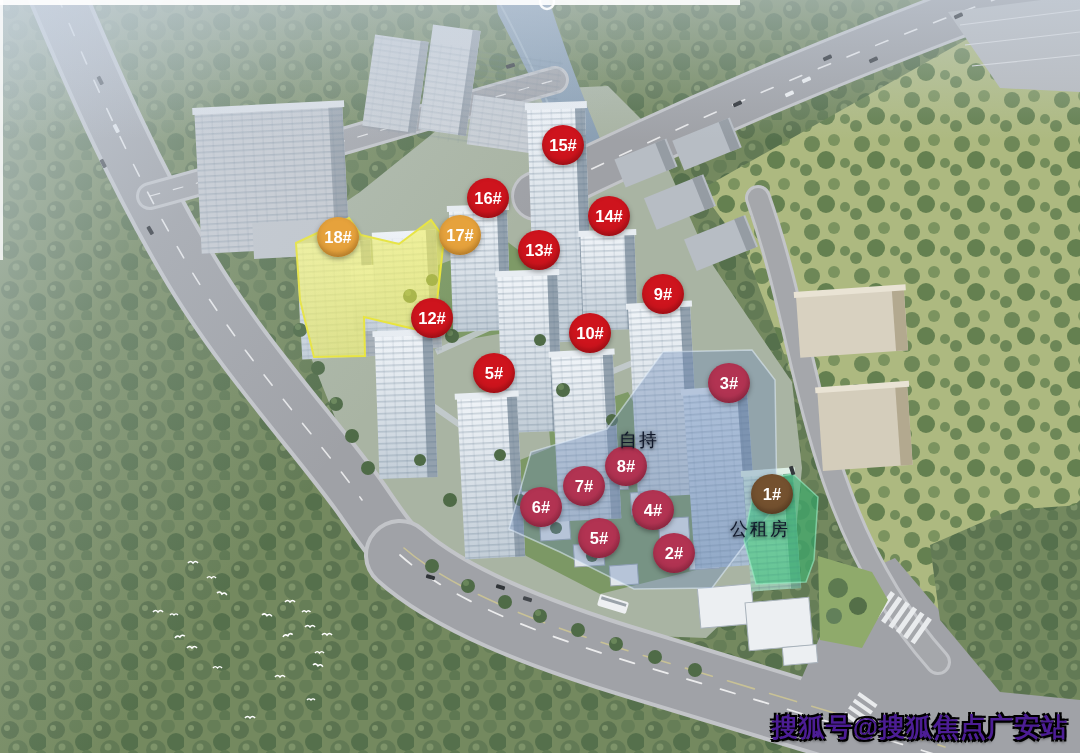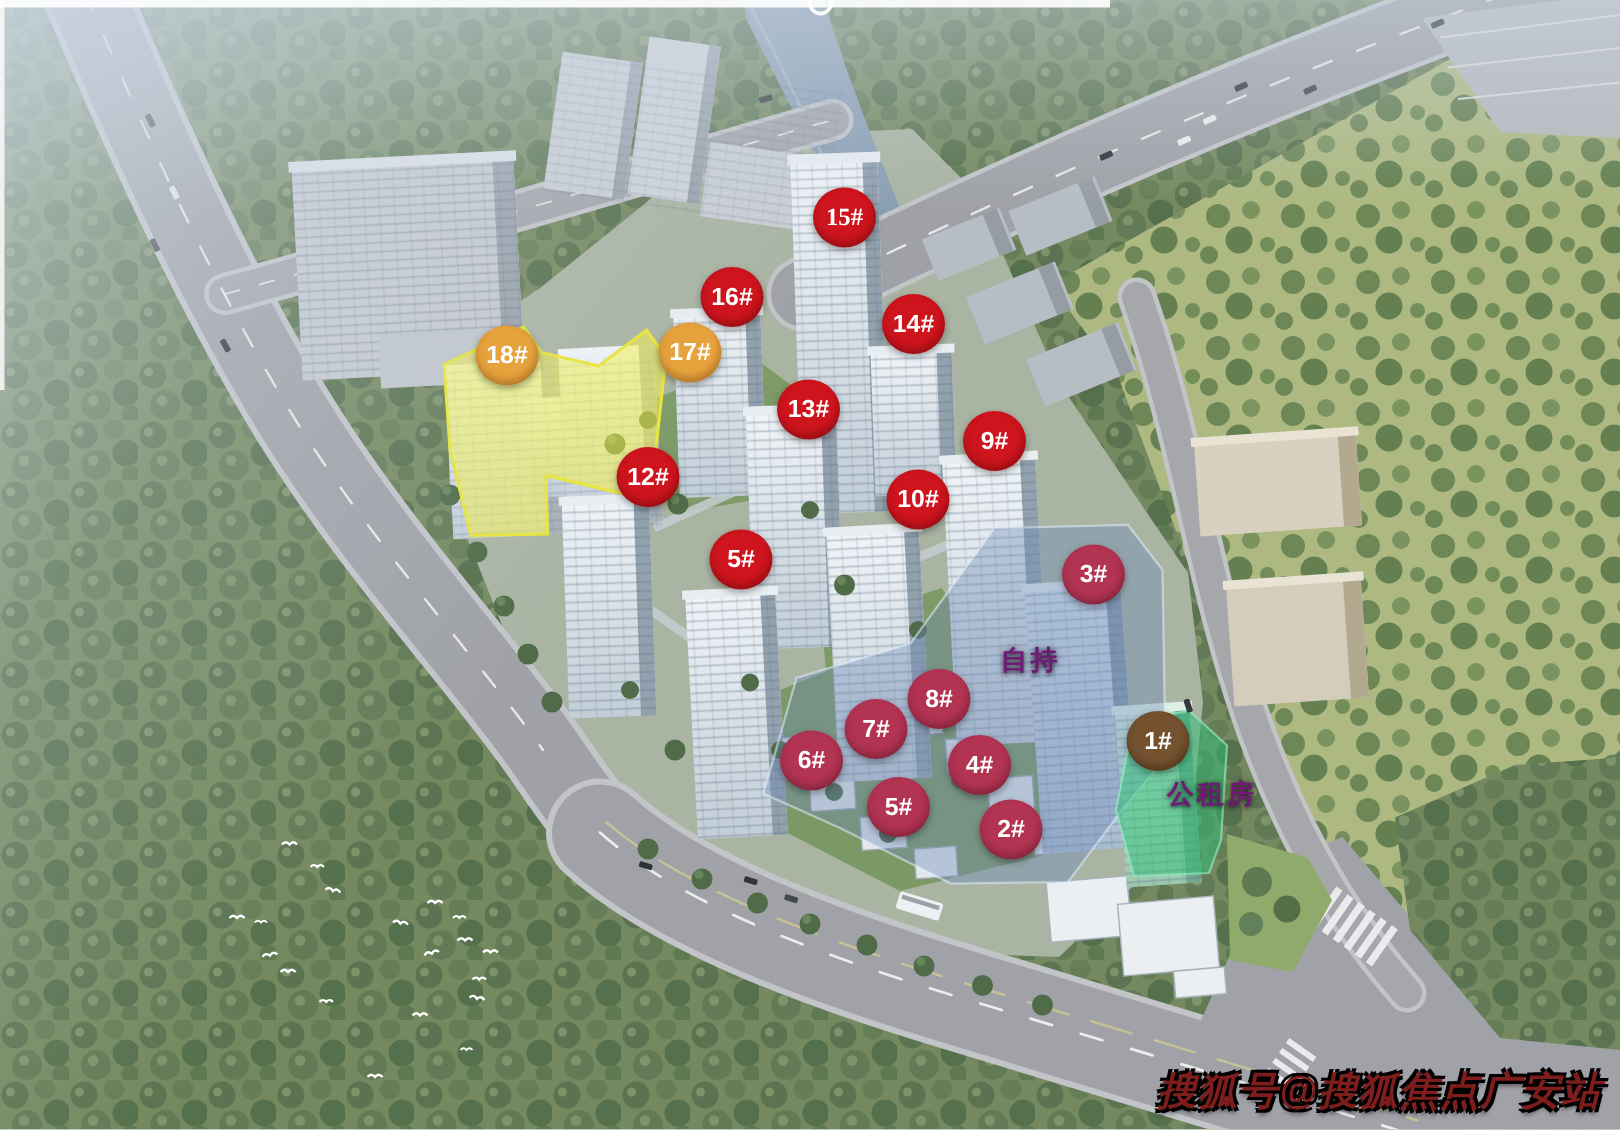--- a/index.html
+++ b/index.html
@@ -13,31 +13,29 @@
   .marker{
     position:absolute;width:42px;height:40px;border-radius:50%;
     transform:translate(-50%,-50%);
     display:flex;align-items:center;justify-content:center;
     color:#fff;font-weight:bold;font-size:16.5px;letter-spacing:0;
     box-shadow:0 2px 5px rgba(0,0,0,.35), inset 0 -3px 6px rgba(0,0,0,.18);
     white-space:nowrap;
   }
   .area-label{
     position:absolute;transform:translate(-50%,-50%);
-    color:#701a75;font-weight:bold;font-size:18px;letter-spacing:2px;
+    color:#0f172a;font-weight:normal;font-size:18px;letter-spacing:2px;
     text-shadow:0 1px 3px rgba(0,0,0,.6),0 0 6px rgba(0,0,0,.35);
     white-space:nowrap;
-    margin-left:48px;
   }
   .watermark{
     position:absolute;right:12px;bottom:8px;
-    color:#7f1d1d;font-weight:bold;font-size:26px;letter-spacing:1px;
+    color:#4c1d95;font-weight:bold;font-size:26px;letter-spacing:1px;
     text-shadow:-2px -2px 0 #000,2px -2px 0 #000,-2px 2px 0 #000,2px 2px 0 #000,0 3px 3px rgba(0,0,0,.5);
     white-space:nowrap;
-    font-style:italic;
   }
 </style>
 </head>
 <body>
 
 <div class="stage">
 
 <svg viewBox="0 0 1080 753" width="1080" height="753" aria-hidden="true">
   <defs>
     <pattern id="forest" width="46" height="40" patternUnits="userSpaceOnUse">
@@ -399,26 +397,26 @@
 <div class="marker-layer">
       <div class="marker" style="left: 772px; top: 494px; background: radial-gradient(circle at 45% 38%, rgb(116, 81, 47) 55%, rgb(85, 56, 30) 100%);">1#</div>
       <div class="marker" style="left: 674px; top: 553px; background: radial-gradient(circle at 45% 38%, rgb(178, 51, 82) 55%, rgb(140, 36, 64) 100%);">2#</div>
       <div class="marker" style="left: 729px; top: 383px; background: radial-gradient(circle at 45% 38%, rgb(178, 51, 82) 55%, rgb(140, 36, 64) 100%);">3#</div>
       <div class="marker" style="left: 653px; top: 510px; background: radial-gradient(circle at 45% 38%, rgb(178, 51, 82) 55%, rgb(140, 36, 64) 100%);">4#</div>
       <div class="marker" style="left: 599px; top: 538px; background: radial-gradient(circle at 45% 38%, rgb(178, 51, 82) 55%, rgb(140, 36, 64) 100%);">5#</div>
       <div class="marker" style="left: 541px; top: 507px; background: radial-gradient(circle at 45% 38%, rgb(178, 51, 82) 55%, rgb(140, 36, 64) 100%);">6#</div>
       <div class="marker" style="left: 584px; top: 486px; background: radial-gradient(circle at 45% 38%, rgb(178, 51, 82) 55%, rgb(140, 36, 64) 100%);">7#</div>
       <div class="marker" style="left: 626px; top: 466px; background: radial-gradient(circle at 45% 38%, rgb(178, 51, 82) 55%, rgb(140, 36, 64) 100%);">8#</div>
       <div class="marker" style="left: 663px; top: 294px; background: radial-gradient(circle at 45% 38%, rgb(206, 20, 29) 55%, rgb(158, 12, 18) 100%);">9#</div>
-      <div class="marker" style="left: 612px; top: 333px; background: radial-gradient(circle at 45% 38%, rgb(206, 20, 29) 55%, rgb(158, 12, 18) 100%);">10#</div>
+      <div class="marker" style="left: 590px; top: 333px; background: radial-gradient(circle at 45% 38%, rgb(206, 20, 29) 55%, rgb(158, 12, 18) 100%);">10#</div>
       <div class="marker" style="left: 494px; top: 373px; background: radial-gradient(circle at 45% 38%, rgb(206, 20, 29) 55%, rgb(158, 12, 18) 100%);">5#</div>
       <div class="marker" style="left: 409px; top: 318px; background: radial-gradient(circle at 45% 38%, rgb(206, 20, 29) 55%, rgb(158, 12, 18) 100%); margin-left: 23px;">12#</div>
-      <div class="marker" style="left: 539px; top: 273px; background: radial-gradient(circle at 45% 38%, rgb(206, 20, 29) 55%, rgb(158, 12, 18) 100%); text-align: right;">13#</div>
+      <div class="marker" style="left: 539px; top: 250px; background: radial-gradient(circle at 45% 38%, rgb(206, 20, 29) 55%, rgb(158, 12, 18) 100%); text-align: right;">13#</div>
       <div class="marker" style="left: 609px; top: 216px; background: radial-gradient(circle at 45% 38%, rgb(206, 20, 29) 55%, rgb(158, 12, 18) 100%);">14#</div>
-      <div class="marker" style="left: 563px; top: 145px; background: radial-gradient(circle at 45% 38%, rgb(206, 20, 29) 55%, rgb(158, 12, 18) 100%); font-family: Liberation Serif, serif;">15#</div>
+      <div class="marker" style="left: 563px; top: 145px; background: radial-gradient(circle at 45% 38%, rgb(206, 20, 29) 55%, rgb(158, 12, 18) 100%);">15#</div>
       <div class="marker" style="left: 488px; top: 198px; background: radial-gradient(circle at 45% 38%, rgb(206, 20, 29) 55%, rgb(158, 12, 18) 100%);">16#</div>
       <div class="marker" style="left: 418px; top: 235px; background: radial-gradient(circle at 45% 38%, rgb(230, 162, 60) 55%, rgb(192, 127, 34) 100%); margin-left: 42px;">17#</div>
       <div class="marker" style="left: 338px; top: 237px; background: radial-gradient(circle at 45% 38%, rgb(230, 162, 60) 55%, rgb(192, 127, 34) 100%);">18#</div>
     </div>
 <div class="label-layer">
       <div class="area-label" style="left: 639px; top: 440px;">自持</div>
       <div class="area-label" style="left: 760px; top: 529px;">公租房</div>
     </div>
 <div class="watermark">搜狐号@搜狐焦点广安站</div>
 

